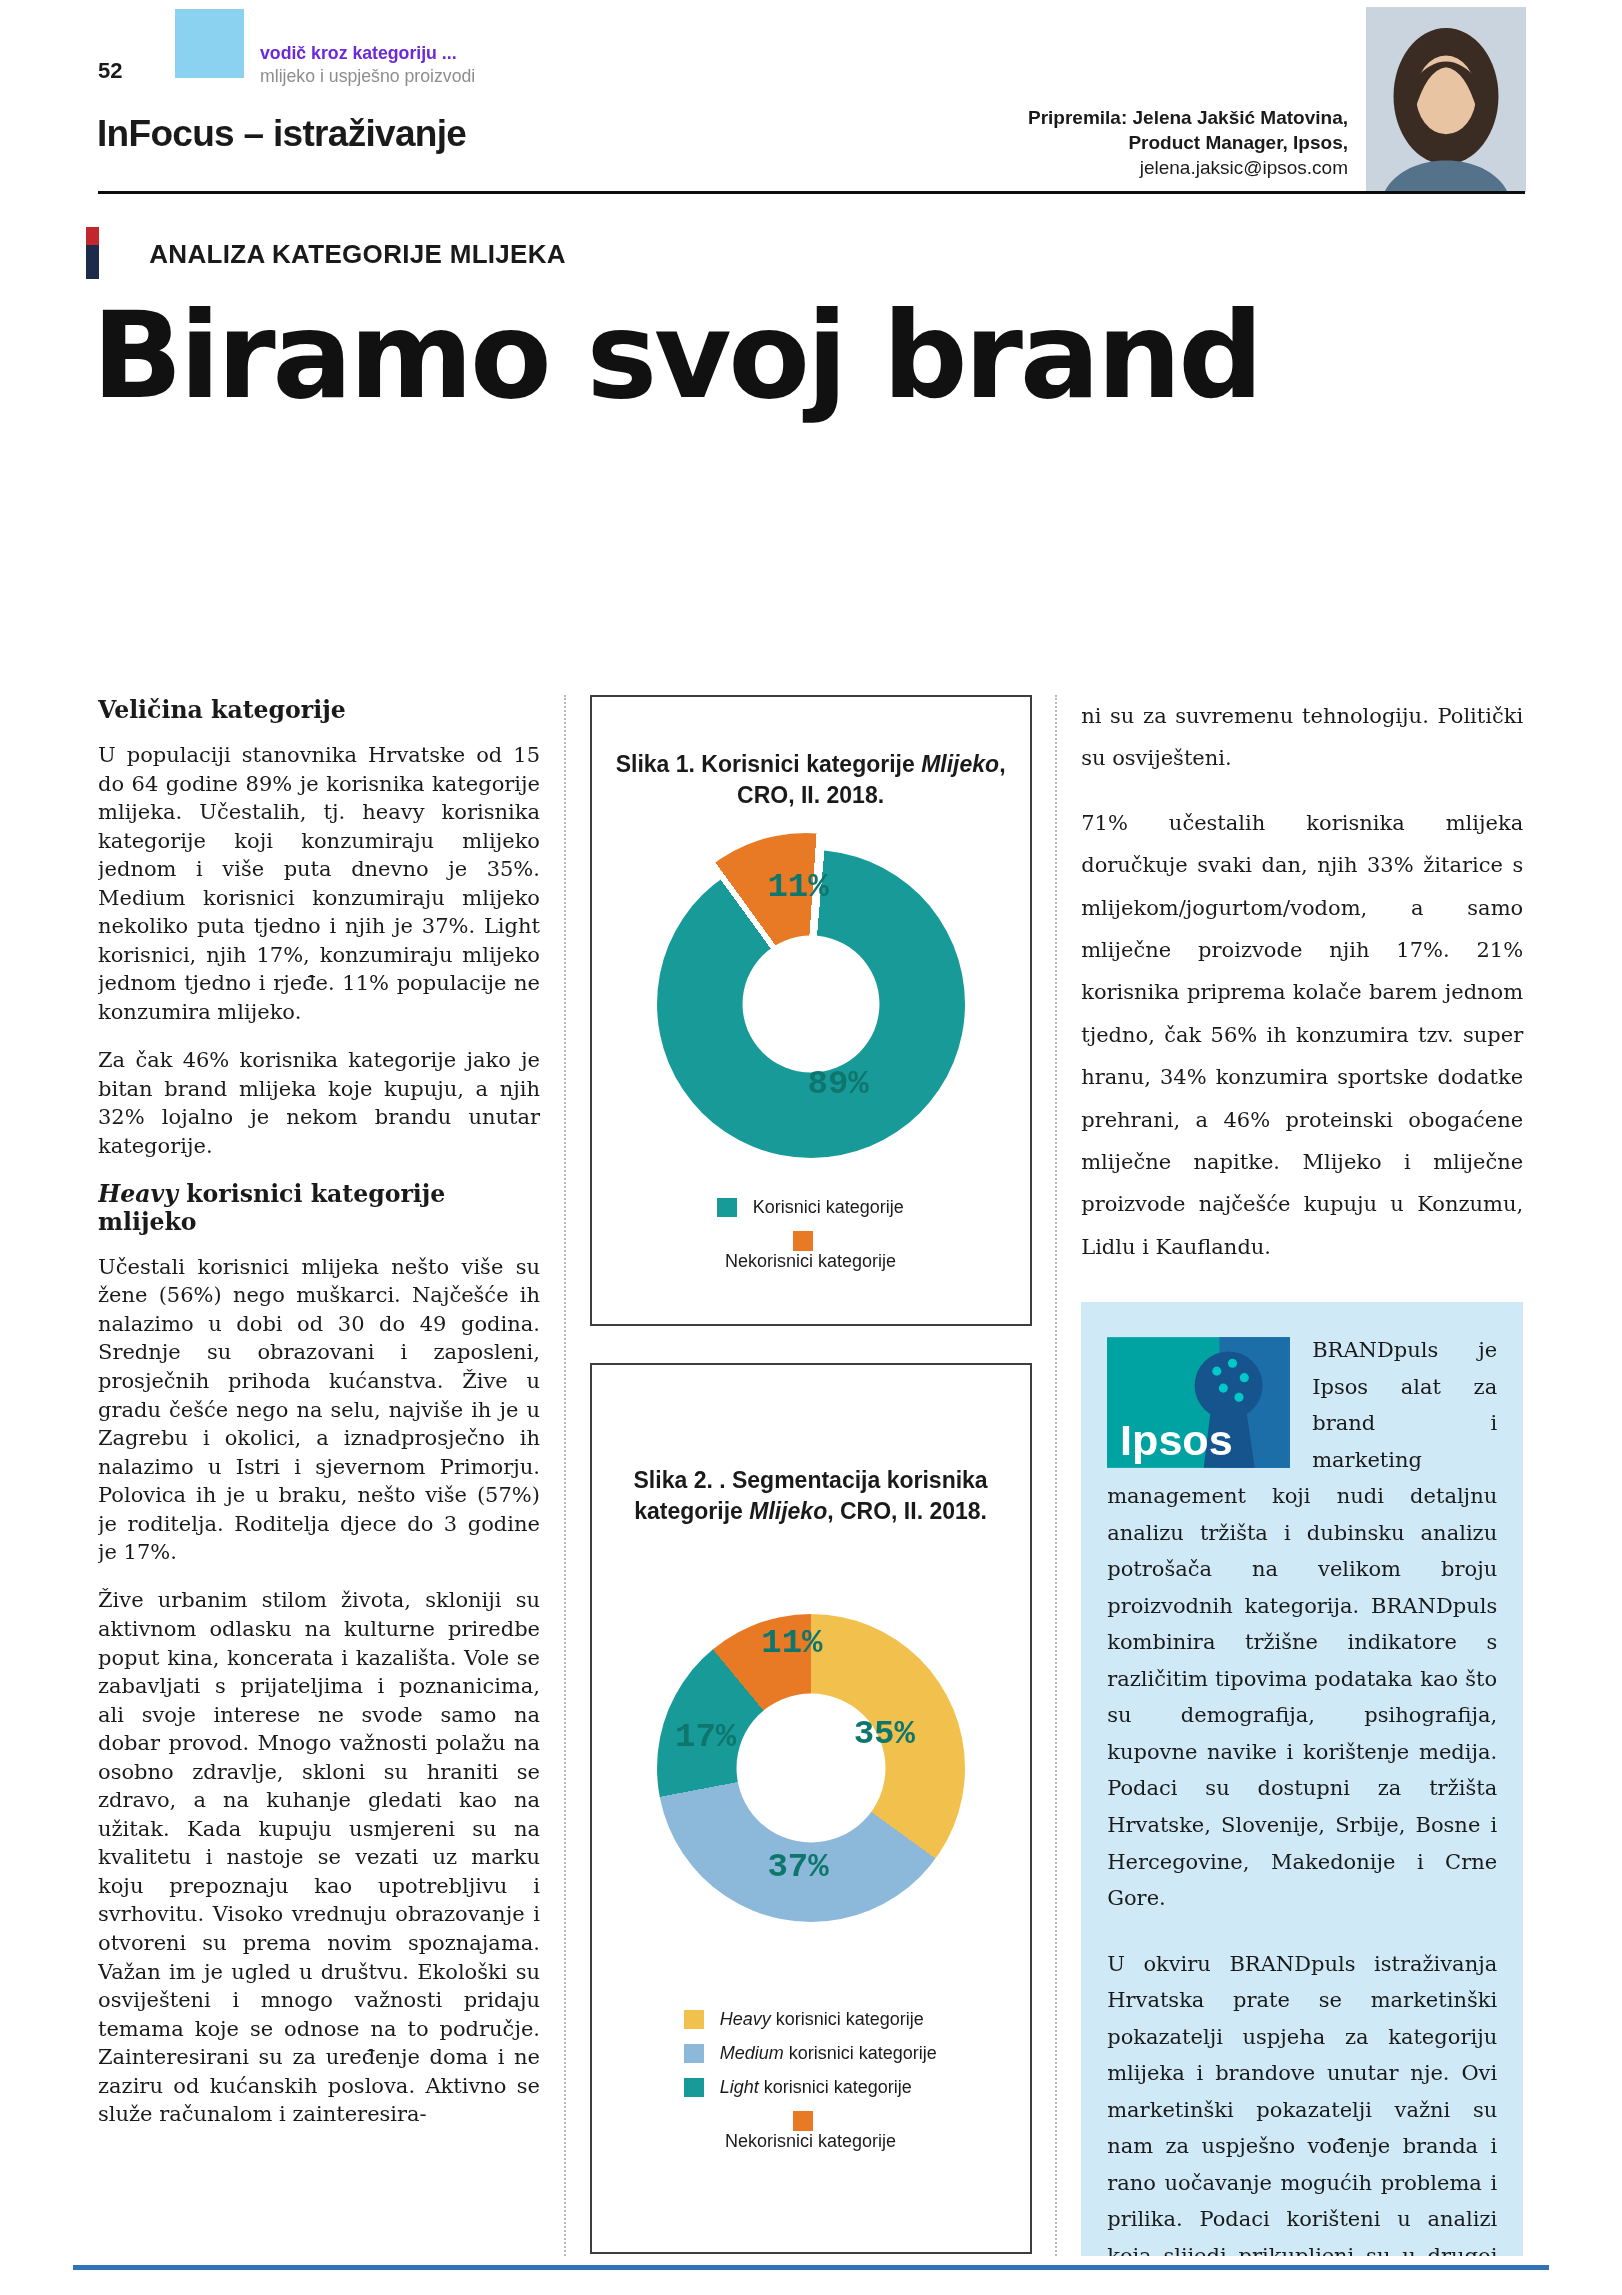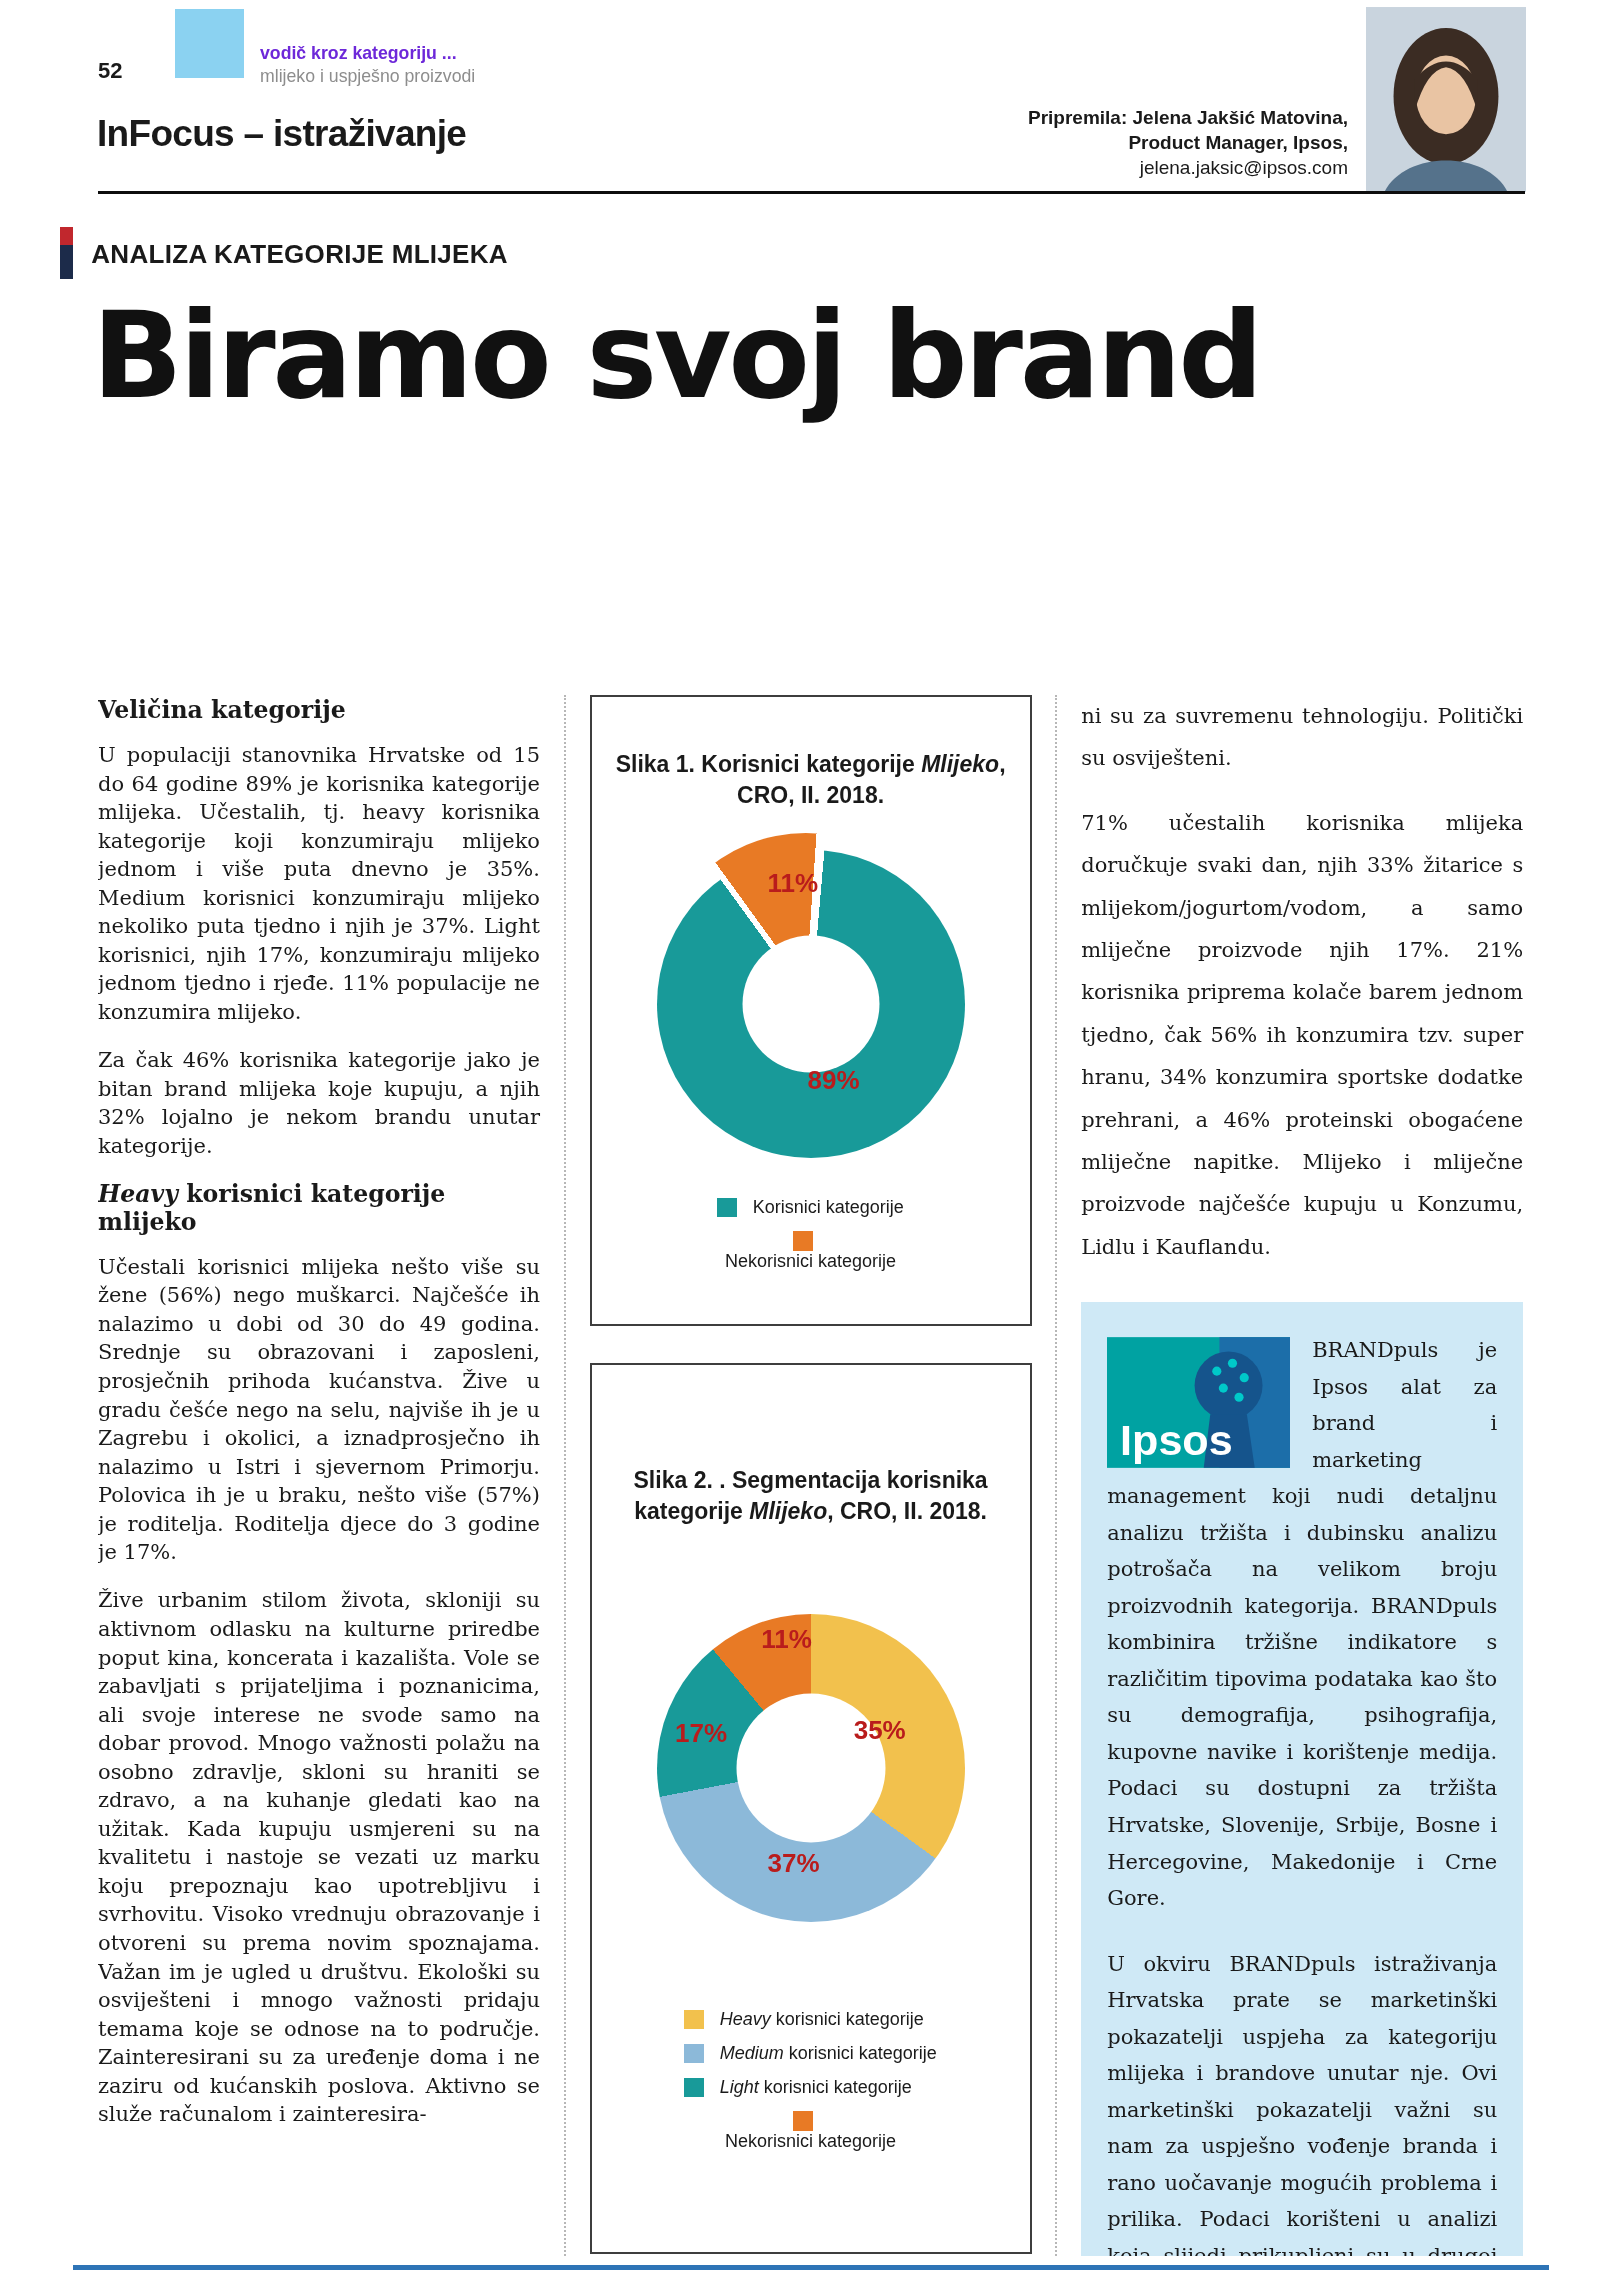--- a/index.html
+++ b/index.html
@@ -16,21 +16,21 @@
   .kicker .k1 { font-weight:bold; color:#6d28d9; }
   .kicker .k2 { color:#8d8d8d; }
   .masthead { position:absolute; left:97px; top:113px; font-size:37px; font-weight:bold; letter-spacing:-0.7px; }
   .credit { position:absolute; left:785px; top:105px; width:563px; text-align:right; font-size:19px; line-height:1.32; }
   .credit .c1 { font-weight:bold; }
   .credit .c2 { font-weight:normal; }
   .photo { position:absolute; left:1366px; top:6.5px; width:160px; height:185px; }
   .top-rule { position:absolute; left:98px; right:98px; top:191px; height:3.3px; background:#0d0d0d; }
 
   
-  .section { position:absolute; left:60px; top:227px; display:flex; }
+  .section { position:absolute; left:86px; top:227px; display:flex;gap:32px; }
   .section-bar { width:13px; height:52px; margin-right:18.3px;
     background:linear-gradient(180deg,#c1272d 0%,#c1272d 34%,#1c2b4a 34%,#1c2b4a 100%); }
   .section-label { font-size:26px; font-weight:bold; padding-top:11.8px; letter-spacing:0.3px; }
   .headline { position:absolute; left:92px; top:288px; margin:0;
     font-family:"DejaVu Sans", sans-serif; font-size:119px; font-weight:bold;
     letter-spacing:-3.3px; line-height:1.15; color:#111; }
   .lede { position:absolute; left:98px; top:505px; width:1384px; margin:0;
     font-size:29.4px; font-weight:bold; line-height:1.34; color:#151515; }
 
   
@@ -56,22 +56,22 @@
   .ring { position:absolute; inset:0; border-radius:50%; }
   .d1-base { background:conic-gradient(from -36deg, transparent 0deg 41deg, #189a99 41deg 360deg); }
   .d1-wedge { background:conic-gradient(from -36deg, #e87a25 0deg 40deg, transparent 40deg 360deg);
     transform:translate(-5.2px,-17px); }
   .d2-ring { background:conic-gradient(#f2c14d 0deg 126deg, #8cb9d9 126deg 259.2deg,
     #189a99 259.2deg 320.4deg, #e87a25 320.4deg 360deg); }
   .hole { position:absolute; left:50%; top:50%; transform:translate(-50%,-50%);
     border-radius:50%; background:#fff; }
   .d1 .hole { width:137px; height:137px; }
   .d2 .hole { width:149px; height:149px; }
-  .pct { position:absolute; font-family:Liberation Sans, sans-serif;
-    font-size:26px; font-weight:bold; color:#b91c1c; }
+  .pct { position:absolute; font-family:Liberation Mono, monospace;
+    font-size:34px; font-weight:bold; color:#0f766e; }
   .p-f1-11 { left:36%; top:6%; }
   .p-f1-89 { left:49%; top:70%; }
   .p-f2-35 { left:64%; top:33%; }
   .p-f2-37 { left:36%; top:76%; }
   .p-f2-17 { left:6%;  top:34%; }
   .p-f2-11 { left:34%; top:3.5%; }
   .legend { margin:0 auto; width:max-content; }
   .legend-item { display:flex; align-items:center; margin:0 0 13px;
     font-family:"Liberation Sans", sans-serif; font-size:18px; }
   .legend-item:last-child { margin-bottom:0;flex-direction:column; }

